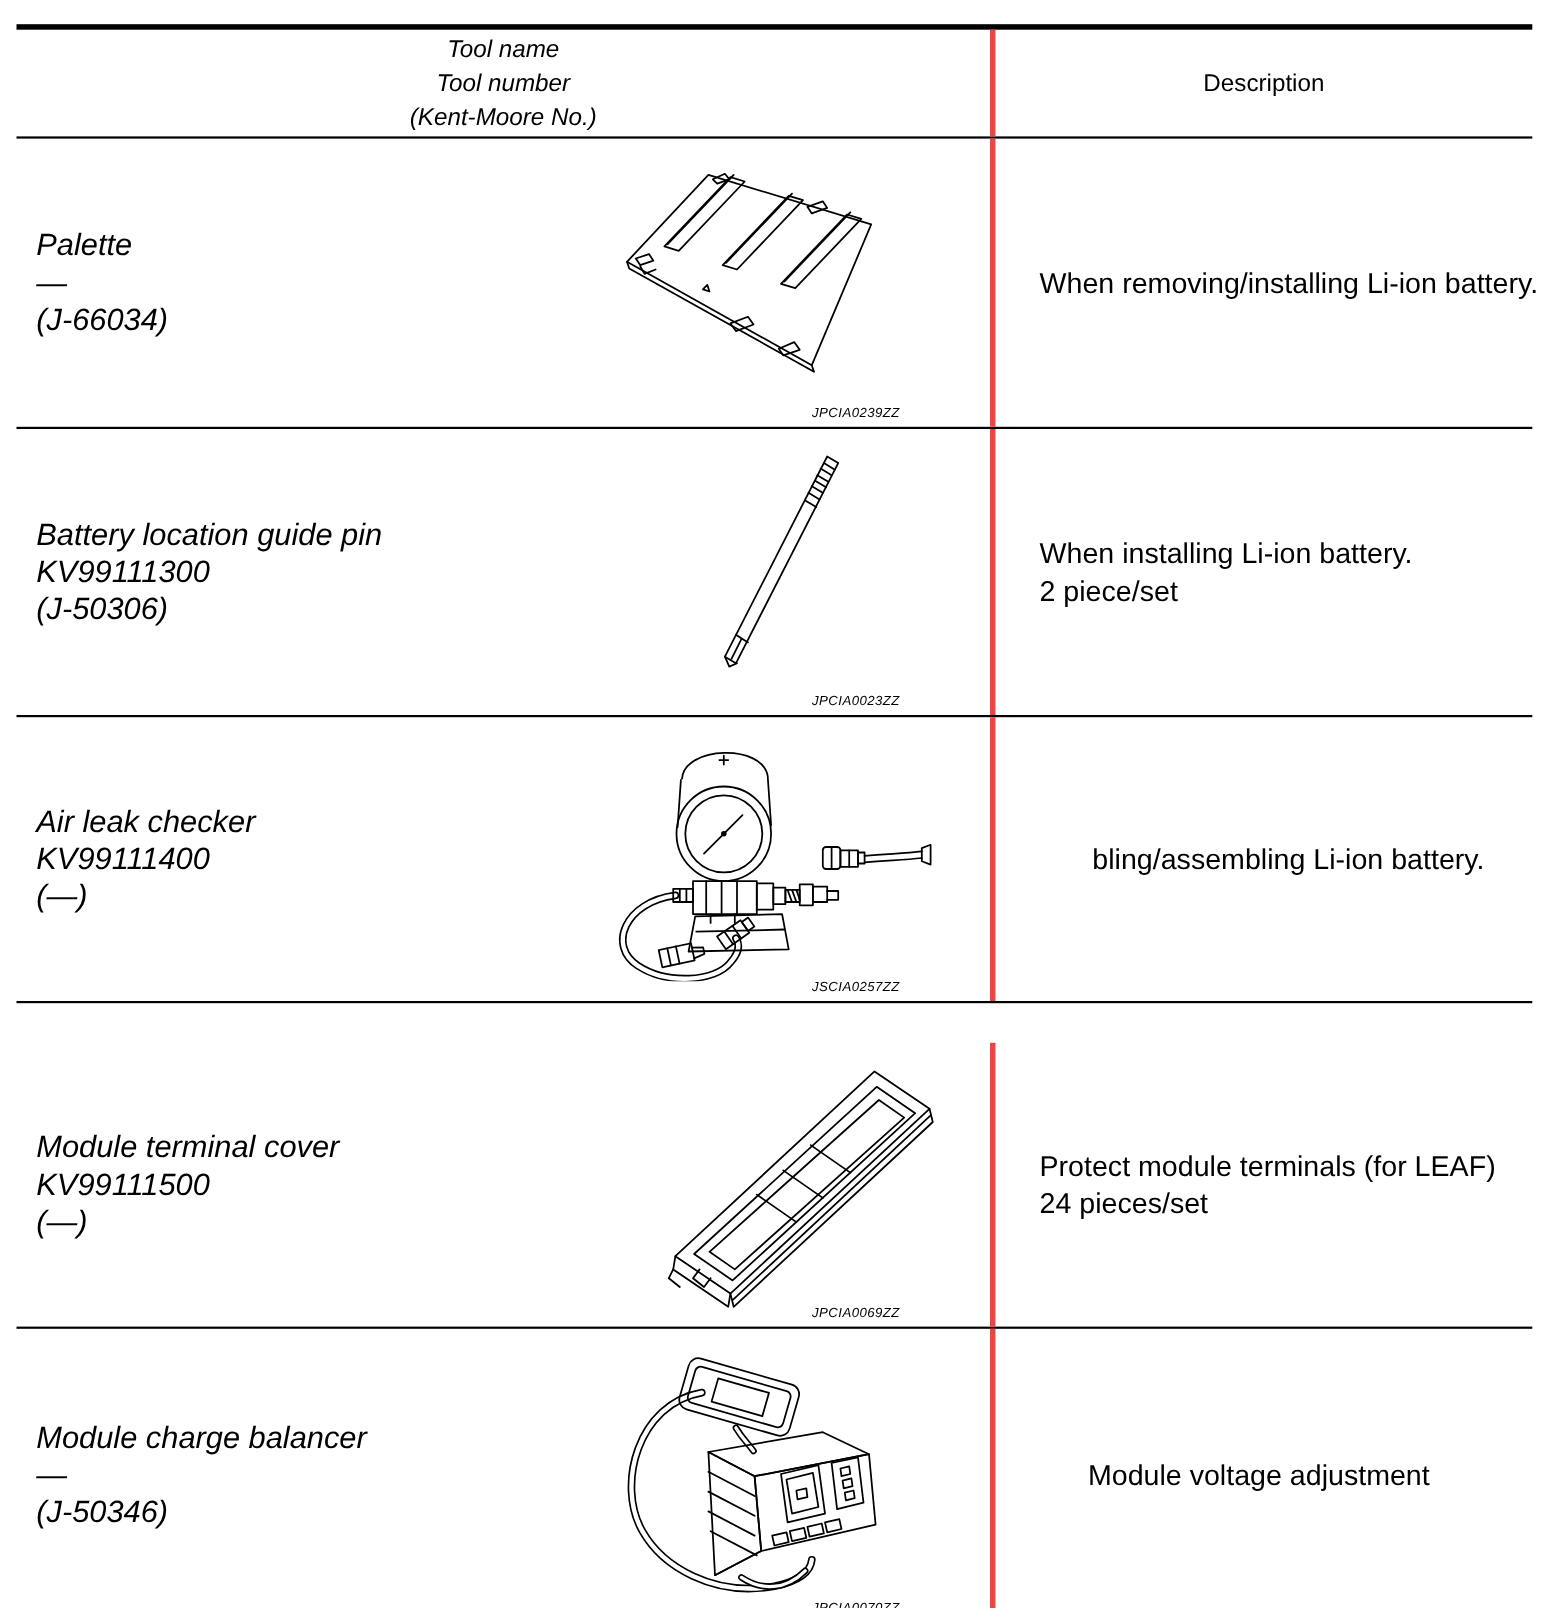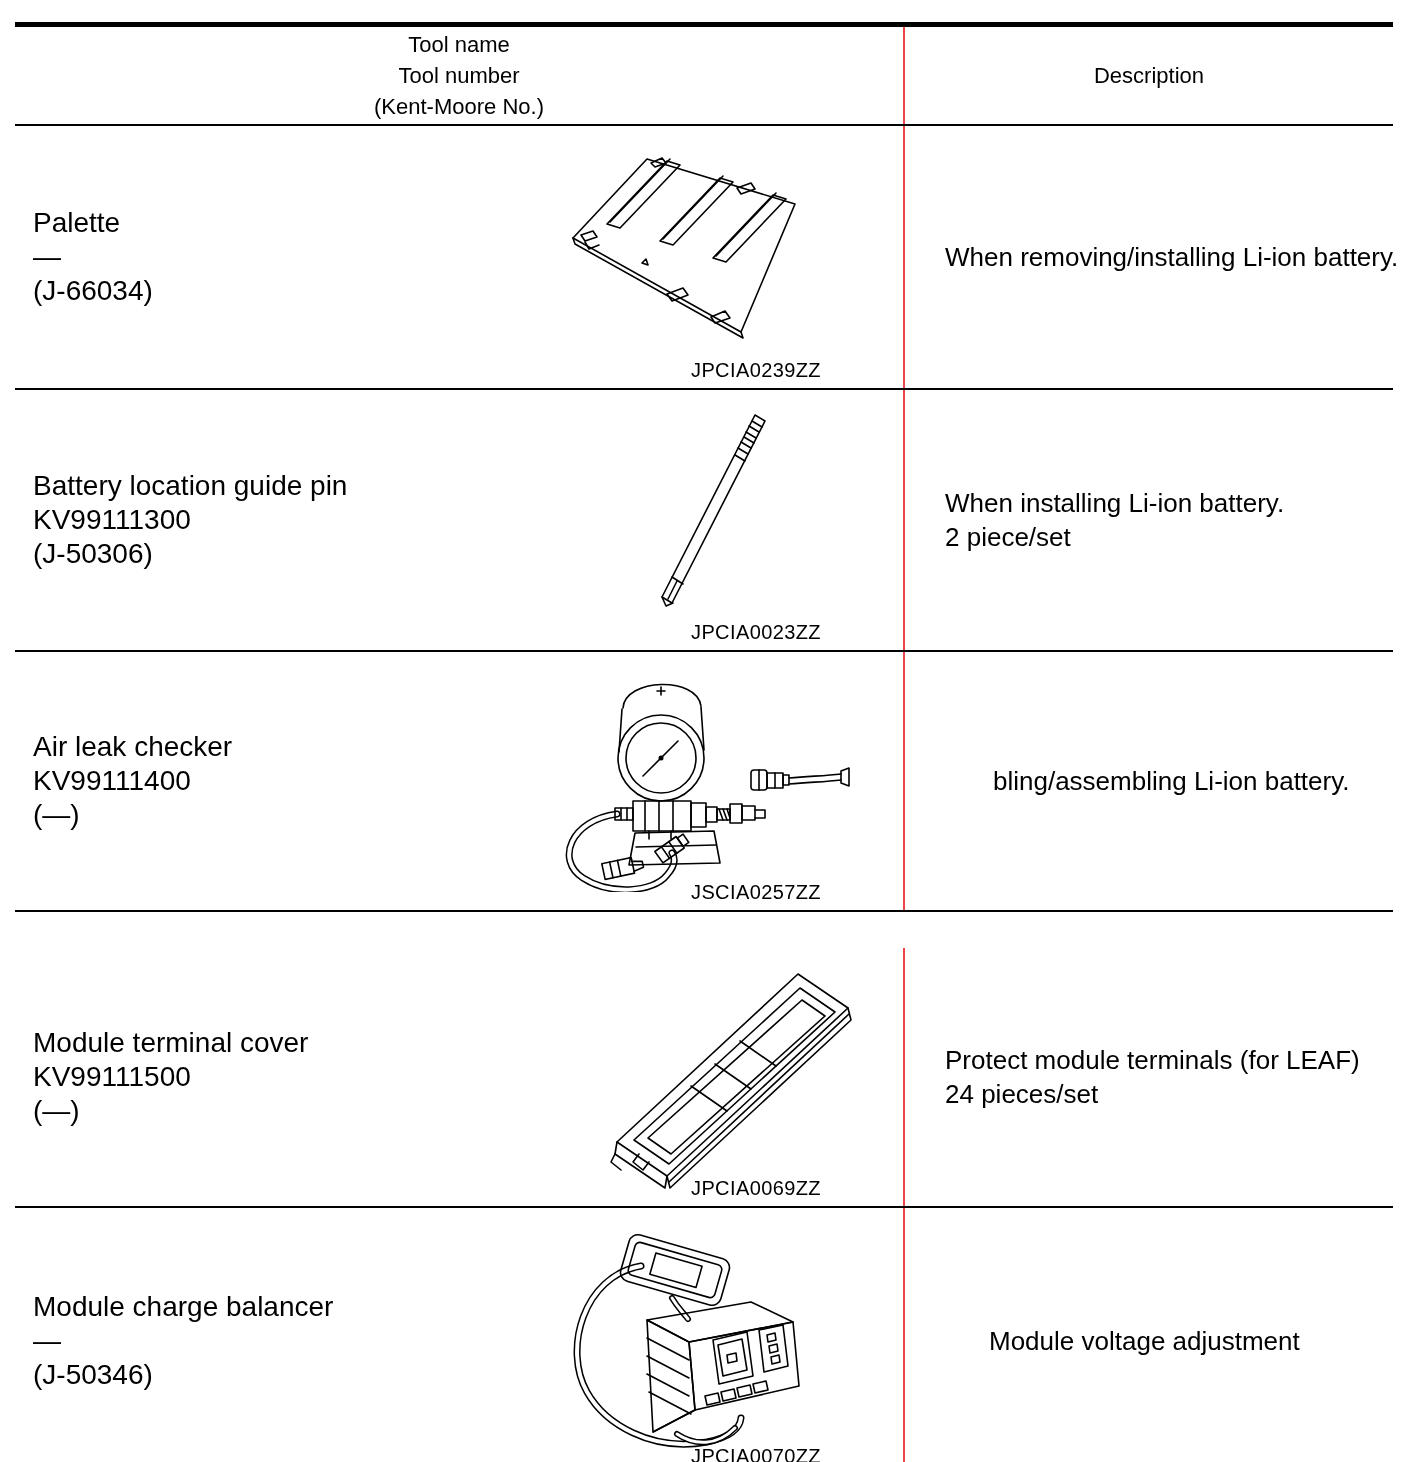--- a/index.html
+++ b/index.html
@@ -21,21 +21,21 @@
     border-bottom:2px solid #000;
   }
   .row:last-child{border-bottom:none;}
   .row-header{height:97px;}
   .r1{height:262px;}
   .r2{height:260px;}
   .r3{height:258px;gap:48px;}
   .r4{height:258px;margin-top:36px;}
   .r5{height:266px;gap:44px;}
   .cell{position:relative;box-sizing:border-box;}
-  .cell-left{border-right:2px solid #ef4444;}
+  .cell-left{border-right:5px solid #ef4444;font-style:italic;}
   .header-cell{
     display:flex;flex-direction:column;
     align-items:center;justify-content:center;
     text-align:center;
     font-size:22px;line-height:31px;
   }
   .tool-text{
     position:absolute;left:18px;top:50%;
     transform:translateY(-50%);
     font-size:28px;line-height:34px;
@@ -43,21 +43,21 @@
   }
   .desc{
     position:absolute;left:40px;top:50%;
     transform:translateY(-50%);
     font-size:26px;line-height:34px;
     white-space:nowrap;
   }
   .illus{position:absolute;right:33px;top:10px;}
   .img-code{
     position:absolute;right:82px;bottom:6px;
-    font-size:20px;letter-spacing:.4px;
+    font-size:12px;letter-spacing:.4px;
   }
   svg{display:block;}
   svg .ln{stroke:#000;stroke-width:1.6;fill:none;stroke-linejoin:round;stroke-linecap:round;}
   svg .fill{fill:#000;stroke:none;}
   svg .tube-out{stroke:#000;stroke-width:7;fill:none;stroke-linecap:round;}
   svg .tube-in{stroke:#fff;stroke-width:4;fill:none;stroke-linecap:round;}
   svg .tube-out-s{stroke:#000;stroke-width:6;fill:none;stroke-linecap:round;}
   svg .tube-in-s{stroke:#fff;stroke-width:3;fill:none;stroke-linecap:round;}
 </style>
 </head>

